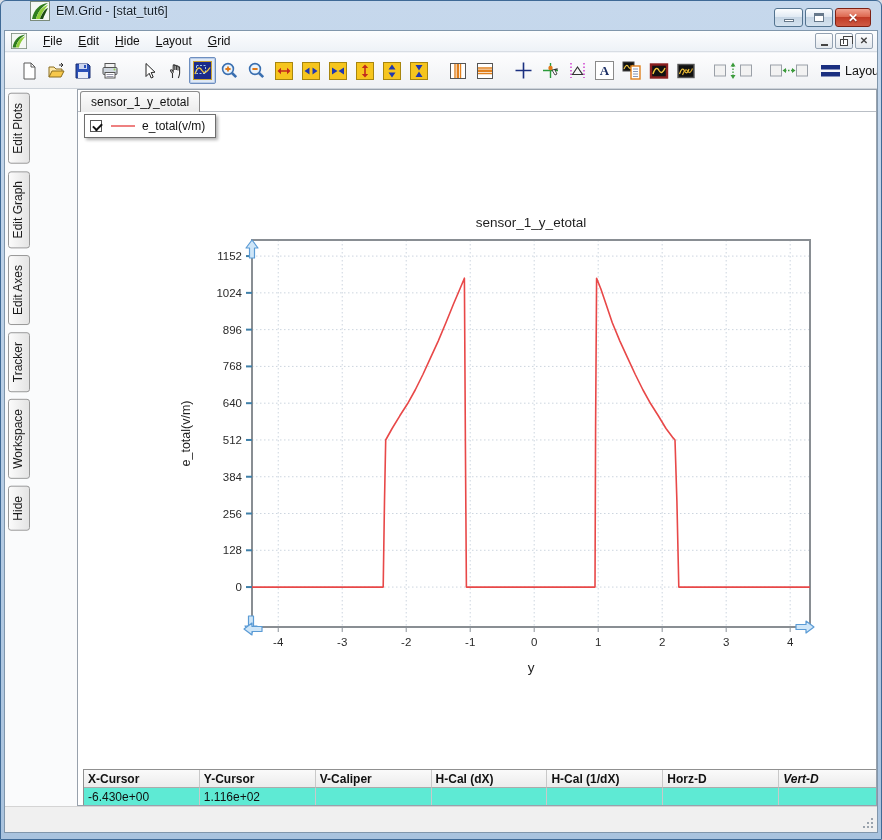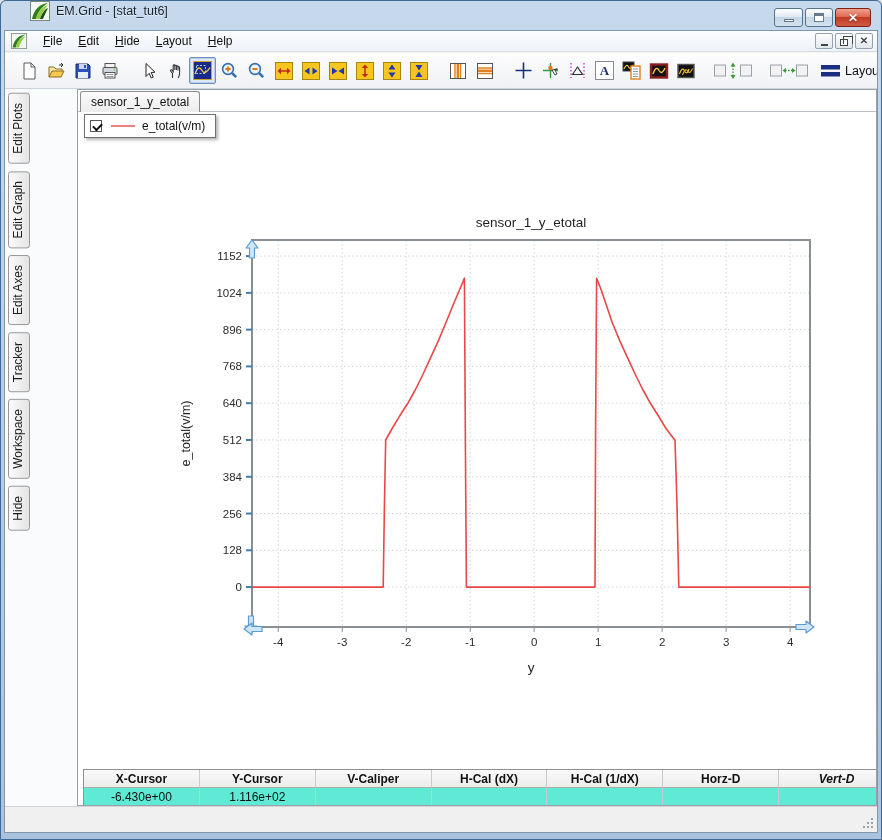--- a/index.html
+++ b/index.html
@@ -85,21 +85,21 @@
   #chart-svg .tick-y{ stroke:#3f7fa8; stroke-width:2; }
   #chart-svg .xlab{ font:11.5px "Liberation Sans",sans-serif; fill:#2b2b2b; text-anchor:middle; }
   #chart-svg .ylab{ font:11.5px "Liberation Sans",sans-serif; fill:#2b2b2b; text-anchor:end; }
   #chart-svg .ctitle{ font:13.5px "Liberation Sans",sans-serif; fill:#1f1f1f; text-anchor:middle; }
   #chart-svg .cylabel{ font:12.5px "Liberation Sans",sans-serif; fill:#1f1f1f; text-anchor:middle; }
   #chart-svg .axarrow{ fill:#cfe6f8; stroke:#5b9bd5; stroke-width:1.2; stroke-linejoin:round; }
 
   
   .table-panel{ position:absolute; left:5px; top:679px; width:812px; border:1px solid #909090; background:#fff; }
   .stat-row{ display:flex; }
-  .stat-cell{ flex:1 1 0; font-size:12px; padding:2px 4px; text-align:center; color:#111;
+  .stat-cell{ flex:1 1 0; font-size:12px; padding:2px 4px; color:#111;
               border-right:1px solid #c9c9c9; overflow:hidden; white-space:nowrap; }
   .stat-cell:last-child{ border-right:none;font-style:italic; }
   .stat-head .stat-cell{ background:linear-gradient(#fafafa,#ececec); font-weight:bold; border-bottom:1px solid #ababab; height:18px; }
   .stat-vals .stat-cell{ background:#5eead4; height:18px; }
 
   
   .bottomstrip{ position:absolute; left:0; right:0; bottom:0; height:26px; background:#f0f0f0; border-top:1px solid #d4d4d4; }
   .grip{ position:absolute; right:3px; bottom:3px; width:12px; height:12px; }
   .grip::before{ content:""; position:absolute; right:1px; bottom:1px; width:2px; height:2px; background:#9aa3ad;
                  box-shadow:-4px 0 #9aa3ad, -8px 0 #9aa3ad, 0 -4px #9aa3ad, -4px -4px #9aa3ad, 0 -8px #9aa3ad; }
@@ -135,21 +135,21 @@
     <div class="menubar">
       <svg class="menu-logo" viewBox="0 0 20 20">
         <rect x="0.5" y="0.5" width="19" height="19" fill="#f4f8f4" stroke="#7b8b7b"></rect>
         <path d="M2,18 C4,8 10,3 18,2 C12,6 8,10 6,18 Z" fill="#2f7d1e"></path>
         <path d="M6,18 C8,10 12,6 18,4 C14,9 11,13 10,18 Z" fill="#8fce3a"></path>
       </svg>
       <span class="menu-item">File</span>
       <span class="menu-item">Edit</span>
       <span class="menu-item">Hide</span>
       <span class="menu-item">Layout</span>
-      <span class="menu-item">Help</span>
+      <span class="menu-item">Grid</span>
       <div class="mdi-buttons">
         <div class="mdibtn">
             <span class="g-mdimin"></span>
           </div>
         <div class="mdibtn">
             <span class="g-mdirestore"></span>
           </div>
         <div class="mdibtn">
             <span class="g-mdix">✕</span>
           </div>

